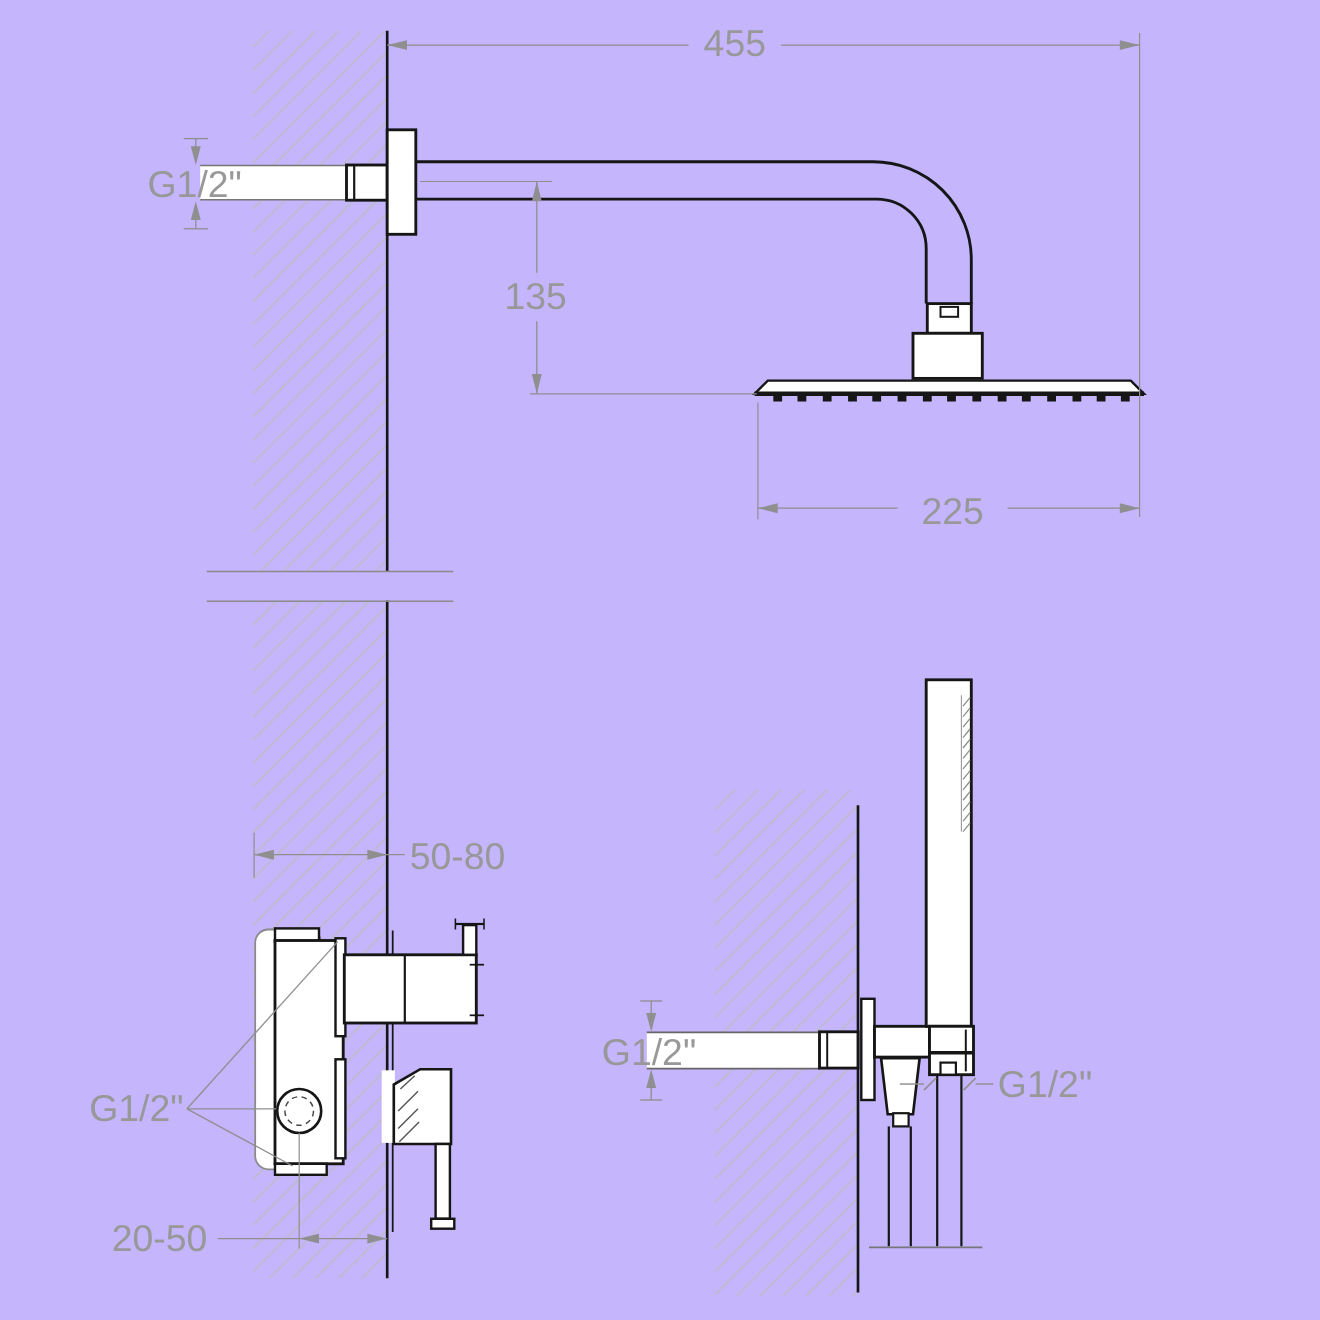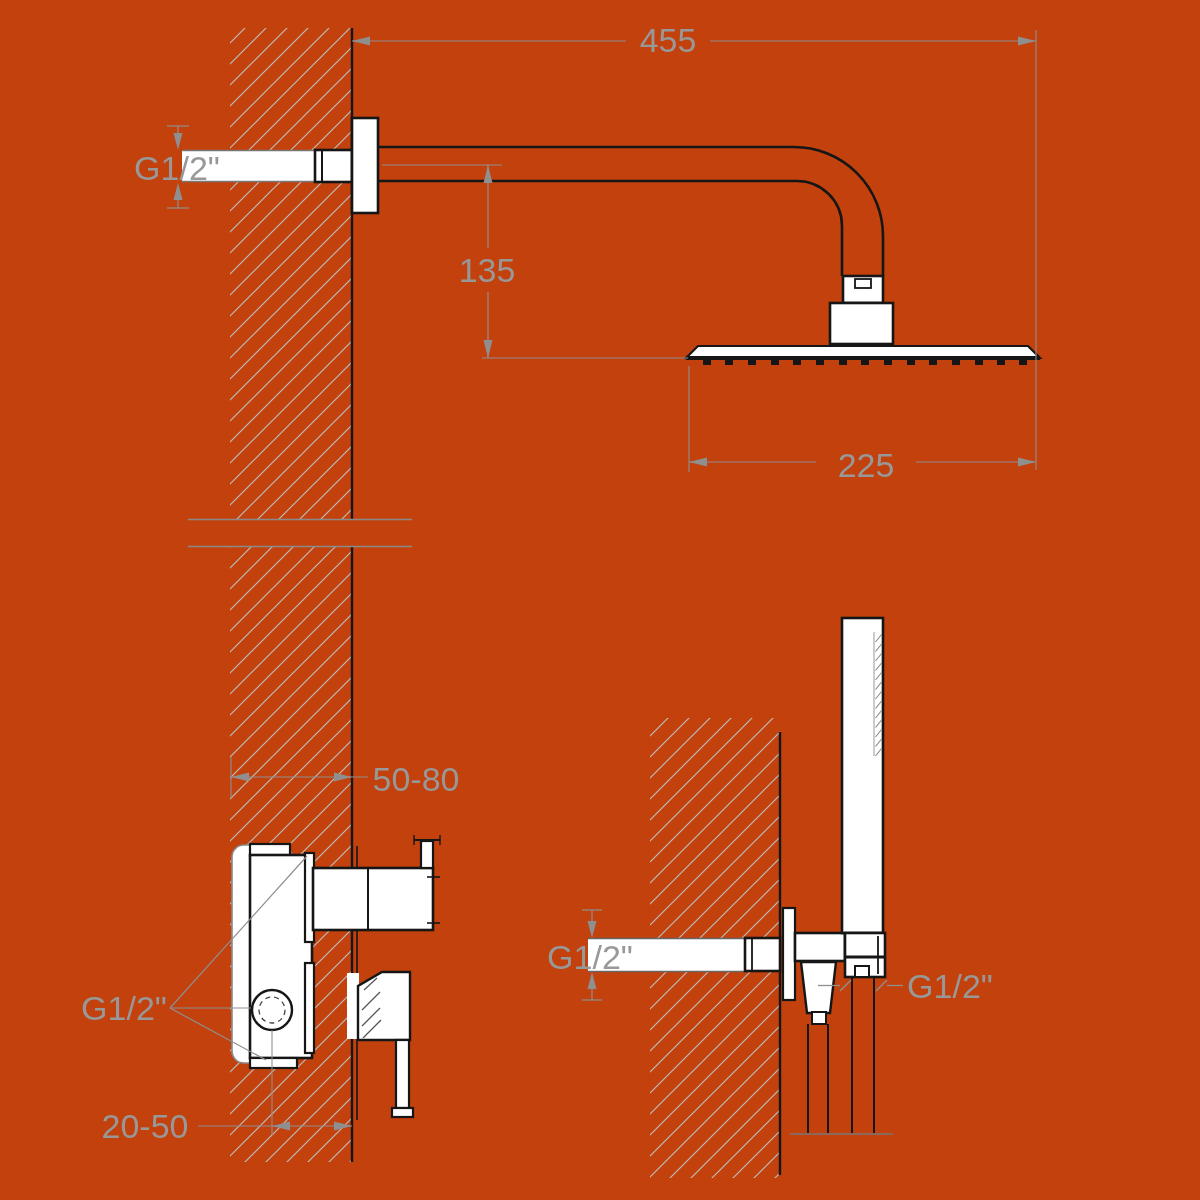--- a/index.html
+++ b/index.html
@@ -1,16 +1,16 @@
 <!DOCTYPE html>
 <html><head>
 <meta charset="utf-8">
 <style>
   html,body{margin:0;padding:0;background:#ffffff;}
-  .stage{position:relative;width:1200px;height:1200px;background:#c2410c;overflow:hidden;}
+  .stage{position:relative;width:1200px;height:1200px;background:#c4b5fd;overflow:hidden;}
   svg{display:block;}
   text{font-family:"Liberation Sans","DejaVu Sans",sans-serif;fill:#989898;}
   .dimtxt{font-size:34px;}
 </style>
 </head>
 <body>
 
 <div class="stage">
 <svg width="1200" height="1200" viewBox="0 0 1200 1200">
   <defs>

